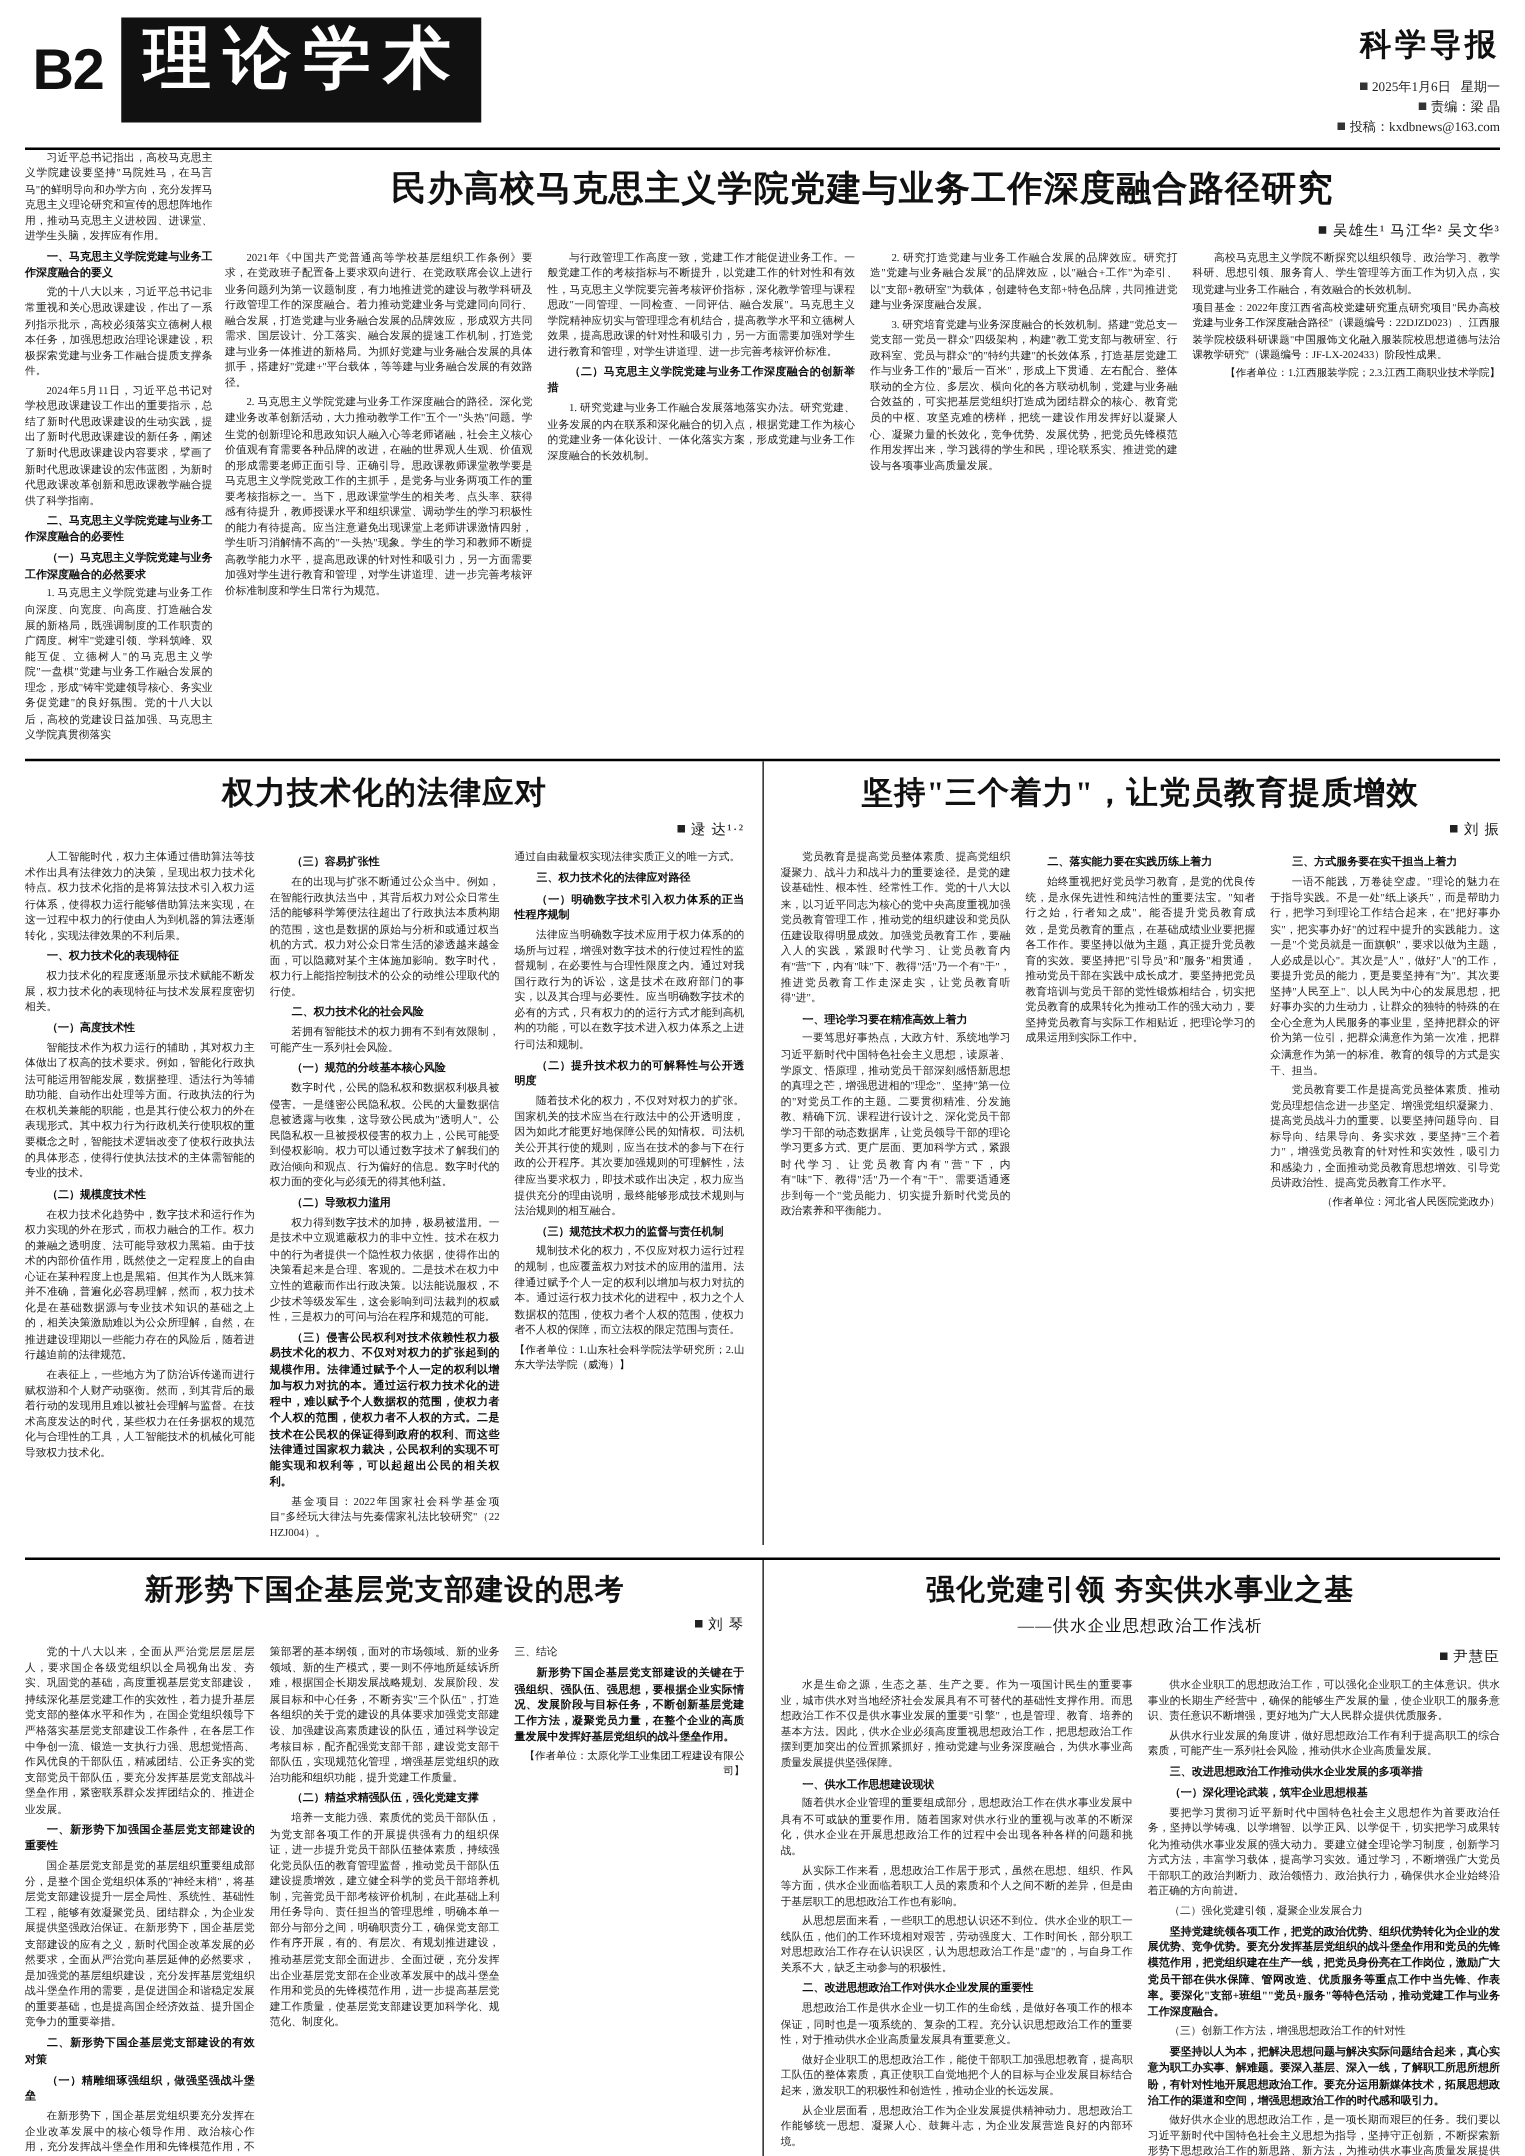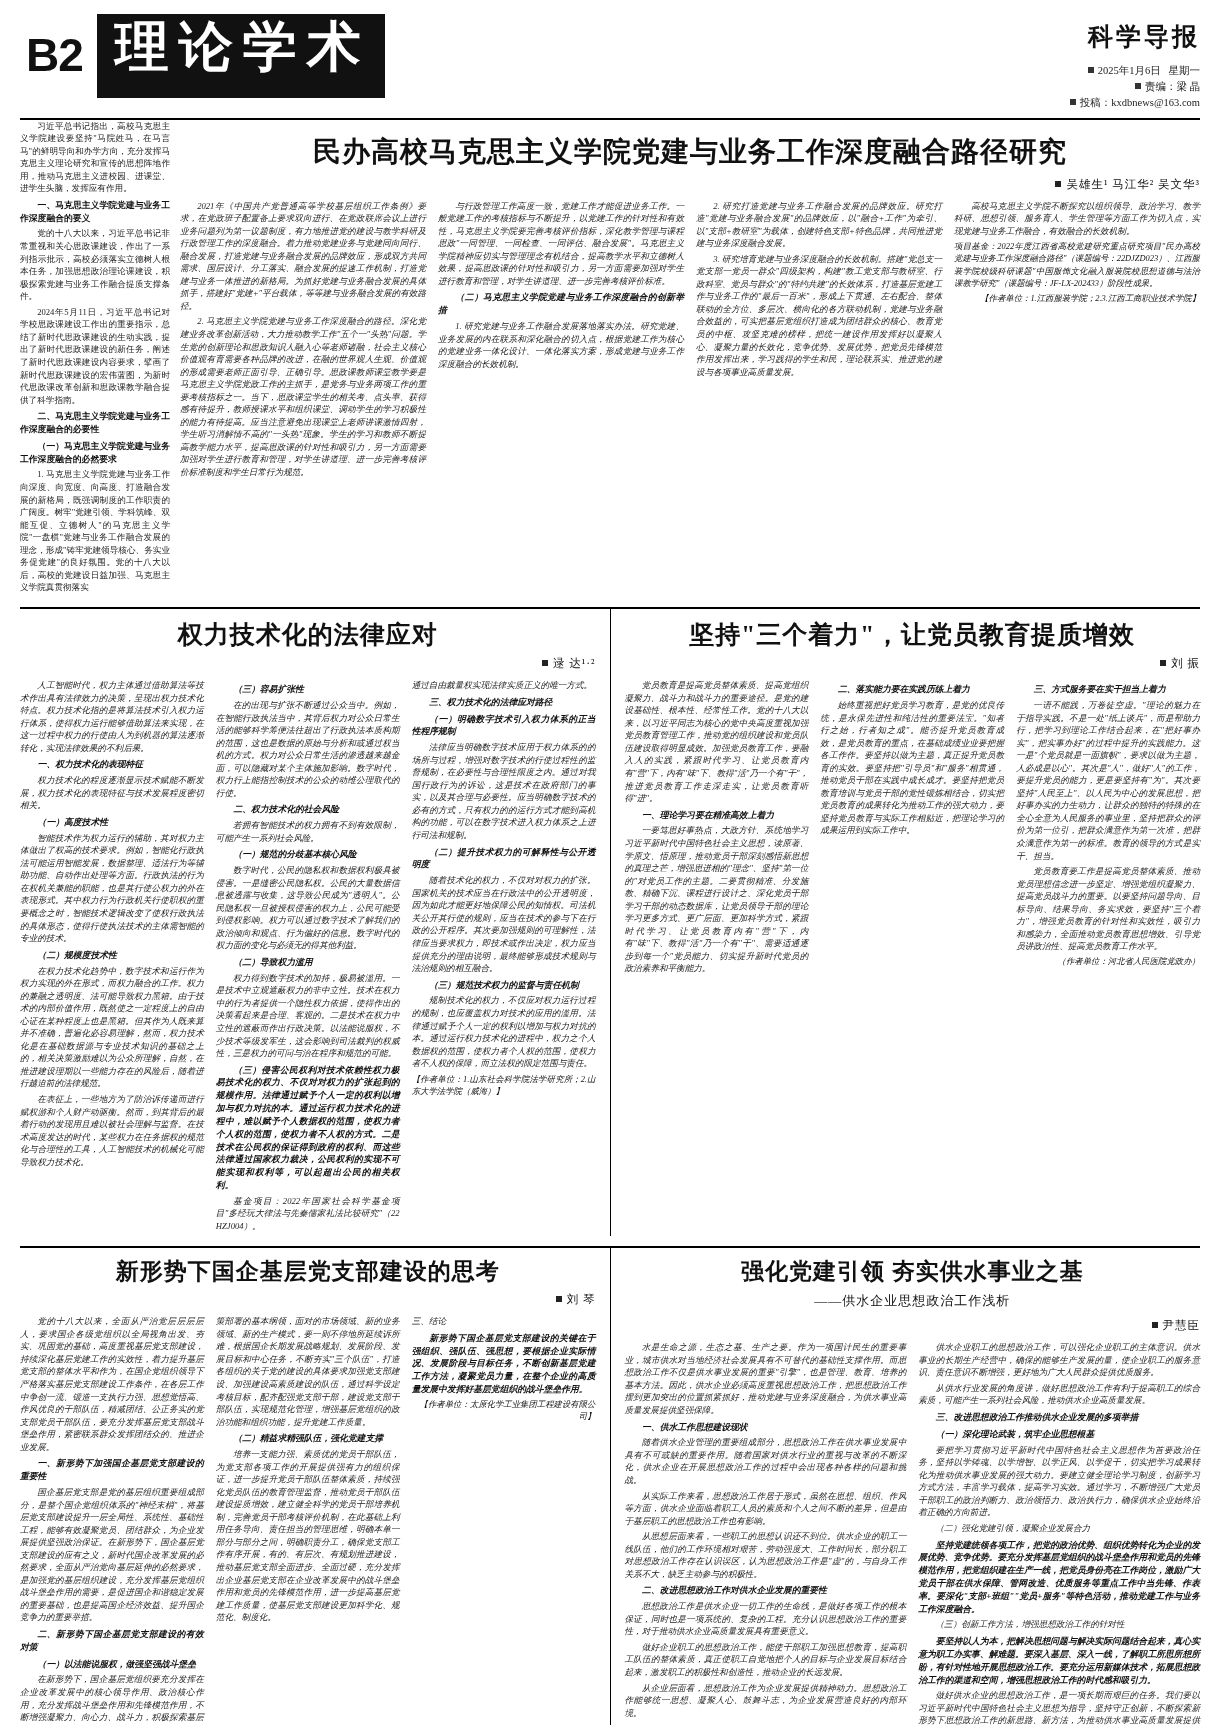--- a/index.html
+++ b/index.html
@@ -16,21 +16,21 @@
   .mast-meta .sq{display:inline-block;width:6px;height:6px;background:#333;margin-right:4px;vertical-align:1px;}
   
   .headline{text-align:center;font-weight:bold;letter-spacing:1px;line-height:1.25;}
   .h1{font-size:28px;margin:14px 0 8px;}
   .h2{font-size:25px;margin:10px 0 6px;}
   .h3{font-size:23px;margin:10px 0 6px;}
   .subhead{text-align:center;font-size:13px;margin:2px 0 8px;letter-spacing:1px;}
   .byline{text-align:right;font-size:11.5px;margin:2px 0 8px;letter-spacing:1px;}
   .byline .sq{display:inline-block;width:6px;height:6px;background:#222;margin-right:5px;vertical-align:1px;}
   
-  .cols{display:flex;gap:12px;font-style:italic;}
+  .cols{display:flex;gap:12px;}
   .col{flex:1;min-width:0;}
   p.t{font-size:8.6px;line-height:1.46;text-align:justify;margin:0 0 3px;text-indent:2em;word-break:break-all;color:#1b1b1b;}
   p.t.noind{text-indent:0;}
   p.sec{font-size:8.8px;line-height:1.46;text-align:justify;margin:4px 0 3px;text-indent:2em;font-weight:bold;word-break:break-all;}
   p.fund{font-size:8.4px;line-height:1.45;text-align:justify;margin:4px 0 2px;text-indent:0;word-break:break-all;}
   p.aff{font-size:8.4px;line-height:1.45;text-align:right;margin:3px 0 2px;word-break:break-all;}
   
   .top-area{display:flex;gap:10px;}
   .top-left{width:150px;}
   .top-main{flex:1;min-width:0;}
@@ -182,21 +182,21 @@
       <div class="headline h3">新形势下国企基层党支部建设的思考</div>
       <div class="byline">
         <span class="sq"></span><span>刘 琴</span>
       </div>
       <div class="cols">
         <div class="col">
           <p class="t">党的十八大以来，全面从严治党层层层层人，要求国企各级党组织以全局视角出发、夯实、巩固党的基础，高度重视基层党支部建设，持续深化基层党建工作的实效性，着力提升基层党支部的整体水平和作为，在国企党组织领导下严格落实基层党支部建设工作条件，在各层工作中争创一流、锻造一支执行力强、思想觉悟高、作风优良的干部队伍，精减团结、公正务实的党支部党员干部队伍，要充分发挥基层党支部战斗堡垒作用，紧密联系群众发挥团结众的、推进企业发展。</p>
           <p class="sec">一、新形势下加强国企基层党支部建设的重要性</p>
           <p class="t">国企基层党支部是党的基层组织重要组成部分，是整个国企党组织体系的"神经末梢"，将基层党支部建设提升一层全局性、系统性、基础性工程，能够有效凝聚党员、团结群众，为企业发展提供坚强政治保证。在新形势下，国企基层党支部建设的应有之义，新时代国企改革发展的必然要求，全面从严治党向基层延伸的必然要求，是加强党的基层组织建设，充分发挥基层党组织战斗堡垒作用的需要，是促进国企和谐稳定发展的重要基础，也是提高国企经济效益、提升国企竞争力的重要举措。</p>
           <p class="sec">二、新形势下国企基层党支部建设的有效对策</p>
-          <p class="sec">（一）以法能说服权，做强坚强战斗堡垒</p>
+          <p class="sec">（一）精雕细琢强组织，做强坚强战斗堡垒</p>
           <p class="t">在新形势下，国企基层党组织要充分发挥在企业改革发展中的核心领导作用、政治核心作用，充分发挥战斗堡垒作用和先锋模范作用，不断增强凝聚力、向心力、战斗力，积极探索基层党建工作新方法新举措，大力加强党支部标准化规范化建设，把党支部建设成为坚强战斗堡垒。基层党建必须贯彻落实党中央关于国企改革发展部署，结合企业实际情况，不断创新基层党建工作方式方法，提高党建工作科学化水平。</p>
           <p class="t"></p>
         </div>
         <div class="col">
           <p class="t noind">策部署的基本纲领，面对的市场领域、新的业务领域、新的生产模式，要一则不停地所延续诉所难，根据国企长期发展战略规划、发展阶段、发展目标和中心任务，不断夯实"三个队伍"，打造各组织的关于党的建设的具体要求加强党支部建设、加强建设高素质建设的队伍，通过科学设定考核目标，配齐配强党支部干部，建设党支部干部队伍，实现规范化管理，增强基层党组织的政治功能和组织功能，提升党建工作质量。</p>
           <p class="sec">（二）精益求精强队伍，强化党建支撑</p>
           <p class="t">培养一支能力强、素质优的党员干部队伍，为党支部各项工作的开展提供强有力的组织保证，进一步提升党员干部队伍整体素质，持续强化党员队伍的教育管理监督，推动党员干部队伍建设提质增效，建立健全科学的党员干部培养机制，完善党员干部考核评价机制，在此基础上利用任务导向、责任担当的管理思维，明确本单一部分与部分之间，明确职责分工，确保党支部工作有序开展，有的、有层次、有规划推进建设，推动基层党支部全面进步、全面过硬，充分发挥出企业基层党支部在企业改革发展中的战斗堡垒作用和党员的先锋模范作用，进一步提高基层党建工作质量，使基层党支部建设更加科学化、规范化、制度化。</p>
         </div>
         <div class="col">
           <p class="t noind">三、结论</p>

